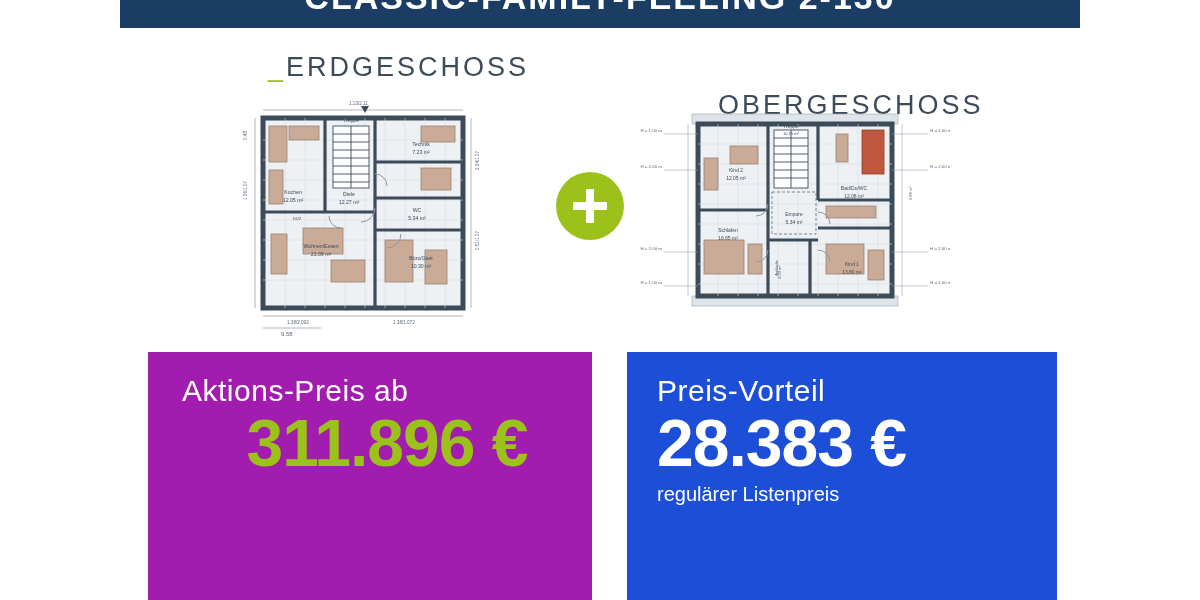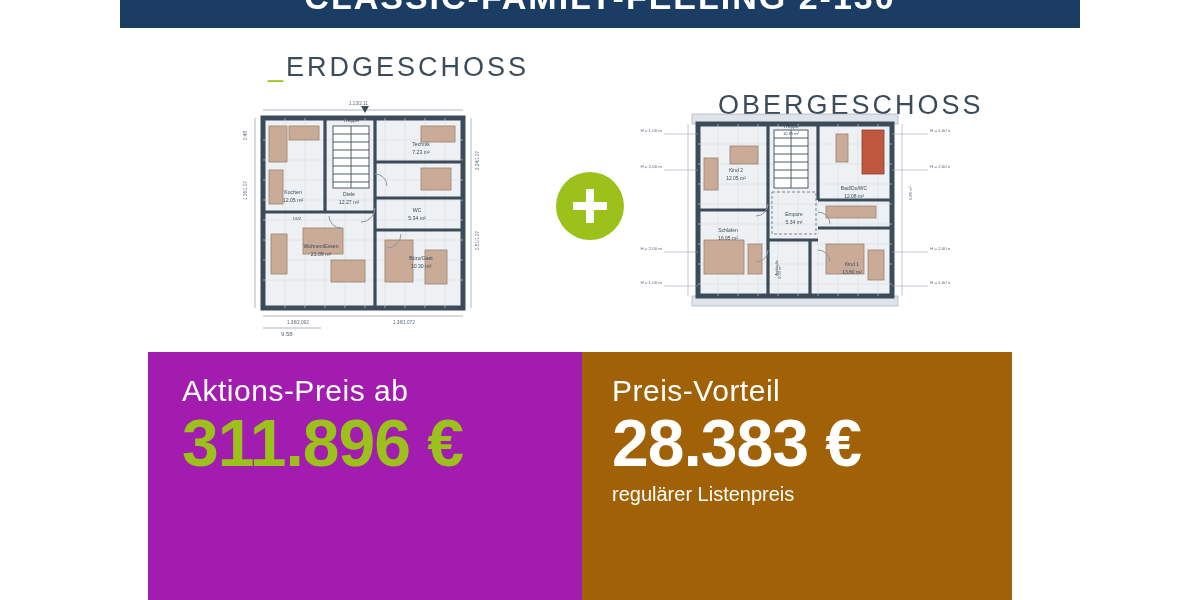--- a/index.html
+++ b/index.html
@@ -51,33 +51,33 @@
   .plus:after{
     content:"";position:absolute;width:8px;height:34px;background:#fff;border-radius:1px;
   }
 
   
   .panel{
     position:absolute;top:352px;height:248px;box-sizing:border-box;
     color:#ffffff;
   }
   .panel-left{left:148px;width:444px;background:#a21caf;padding:22px 0 0 34px;}
-  .panel-right{left:582px;width:430px;background:#a16207;padding:22px 0 0 30px;}
+  .panel-right{left:627px;width:430px;background:#1d4ed8;padding:22px 0 0 30px;}
 
   .panel .heading{
     font-size:30px;font-weight:400;letter-spacing:0.5px;margin:0;
   }
   .panel-left .heading{font-size:30px;}
   .panel-right .heading{font-size:30px;}
 
   .big-price{
     font-size:66px;font-weight:bold;line-height:1.02;margin:2px 0 6px 0;
     letter-spacing:-1px;
   }
-  .big-price.green{color:#9cc11a;}
+  .big-price.green{color:#9cc11a;text-align:center;}
   .big-price.white{color:#ffffff;}
 
   .bullets{list-style:none;margin:4px 0 0 0;padding:0;}
   .bullets li{
     font-size:26px;line-height:1.42;position:relative;padding-left:26px;
   }
   .bullets li:before{
     content:"\2022";position:absolute;left:4px;top:-1px;font-size:26px;
   }
 

